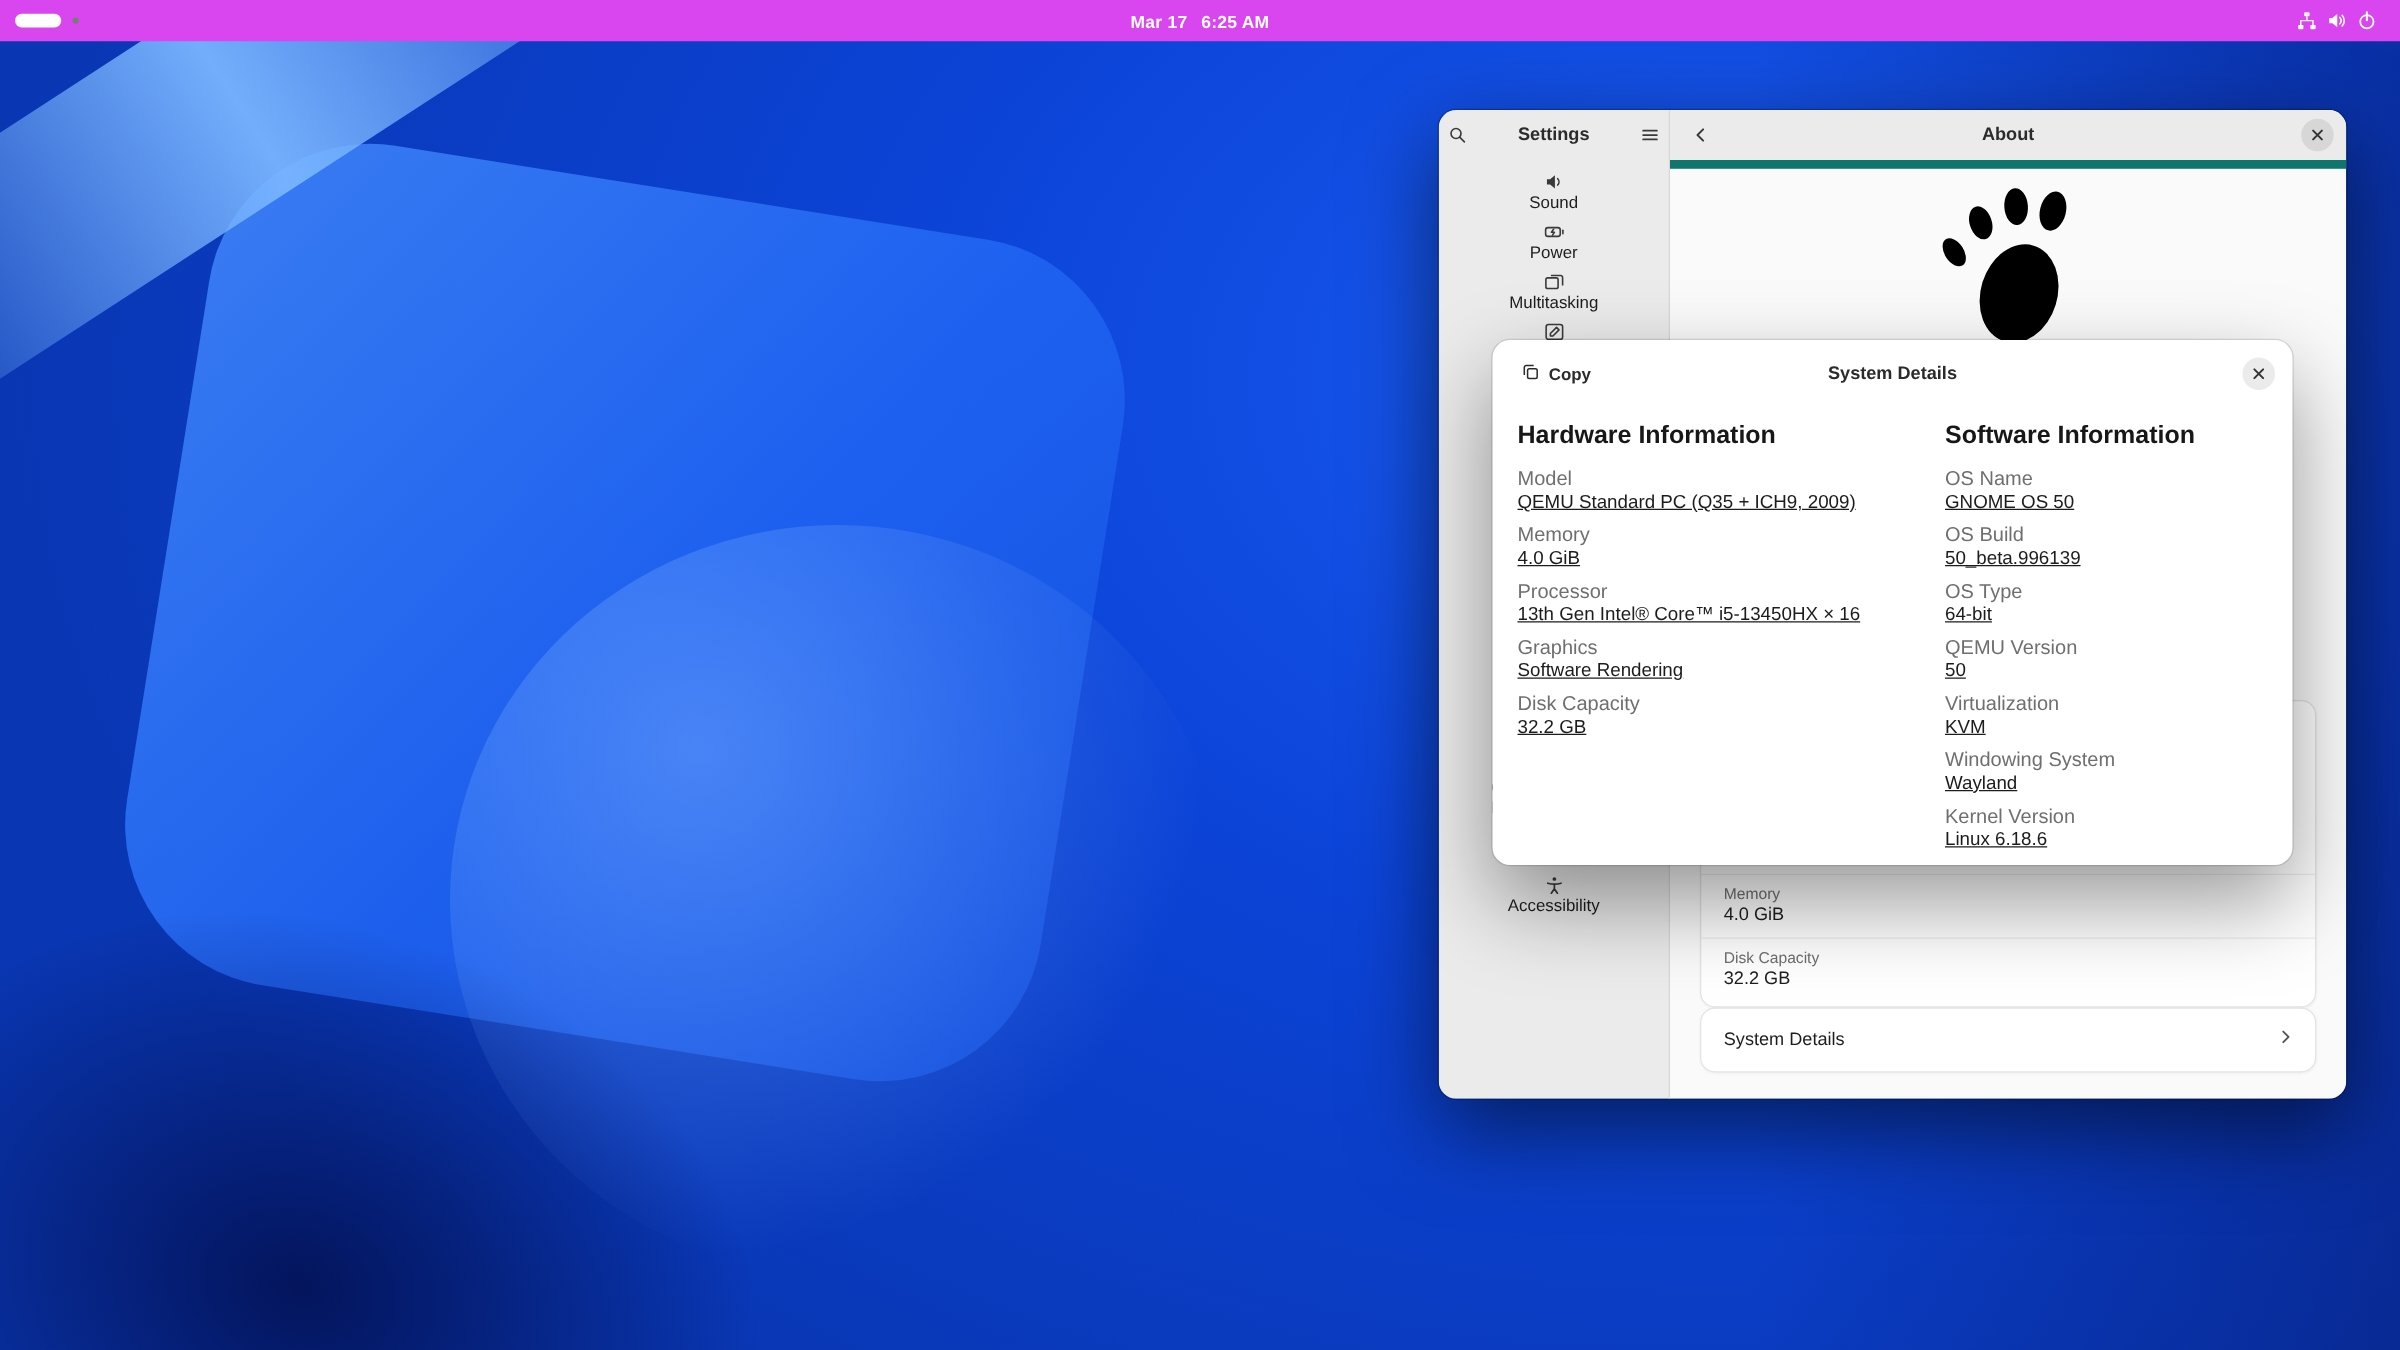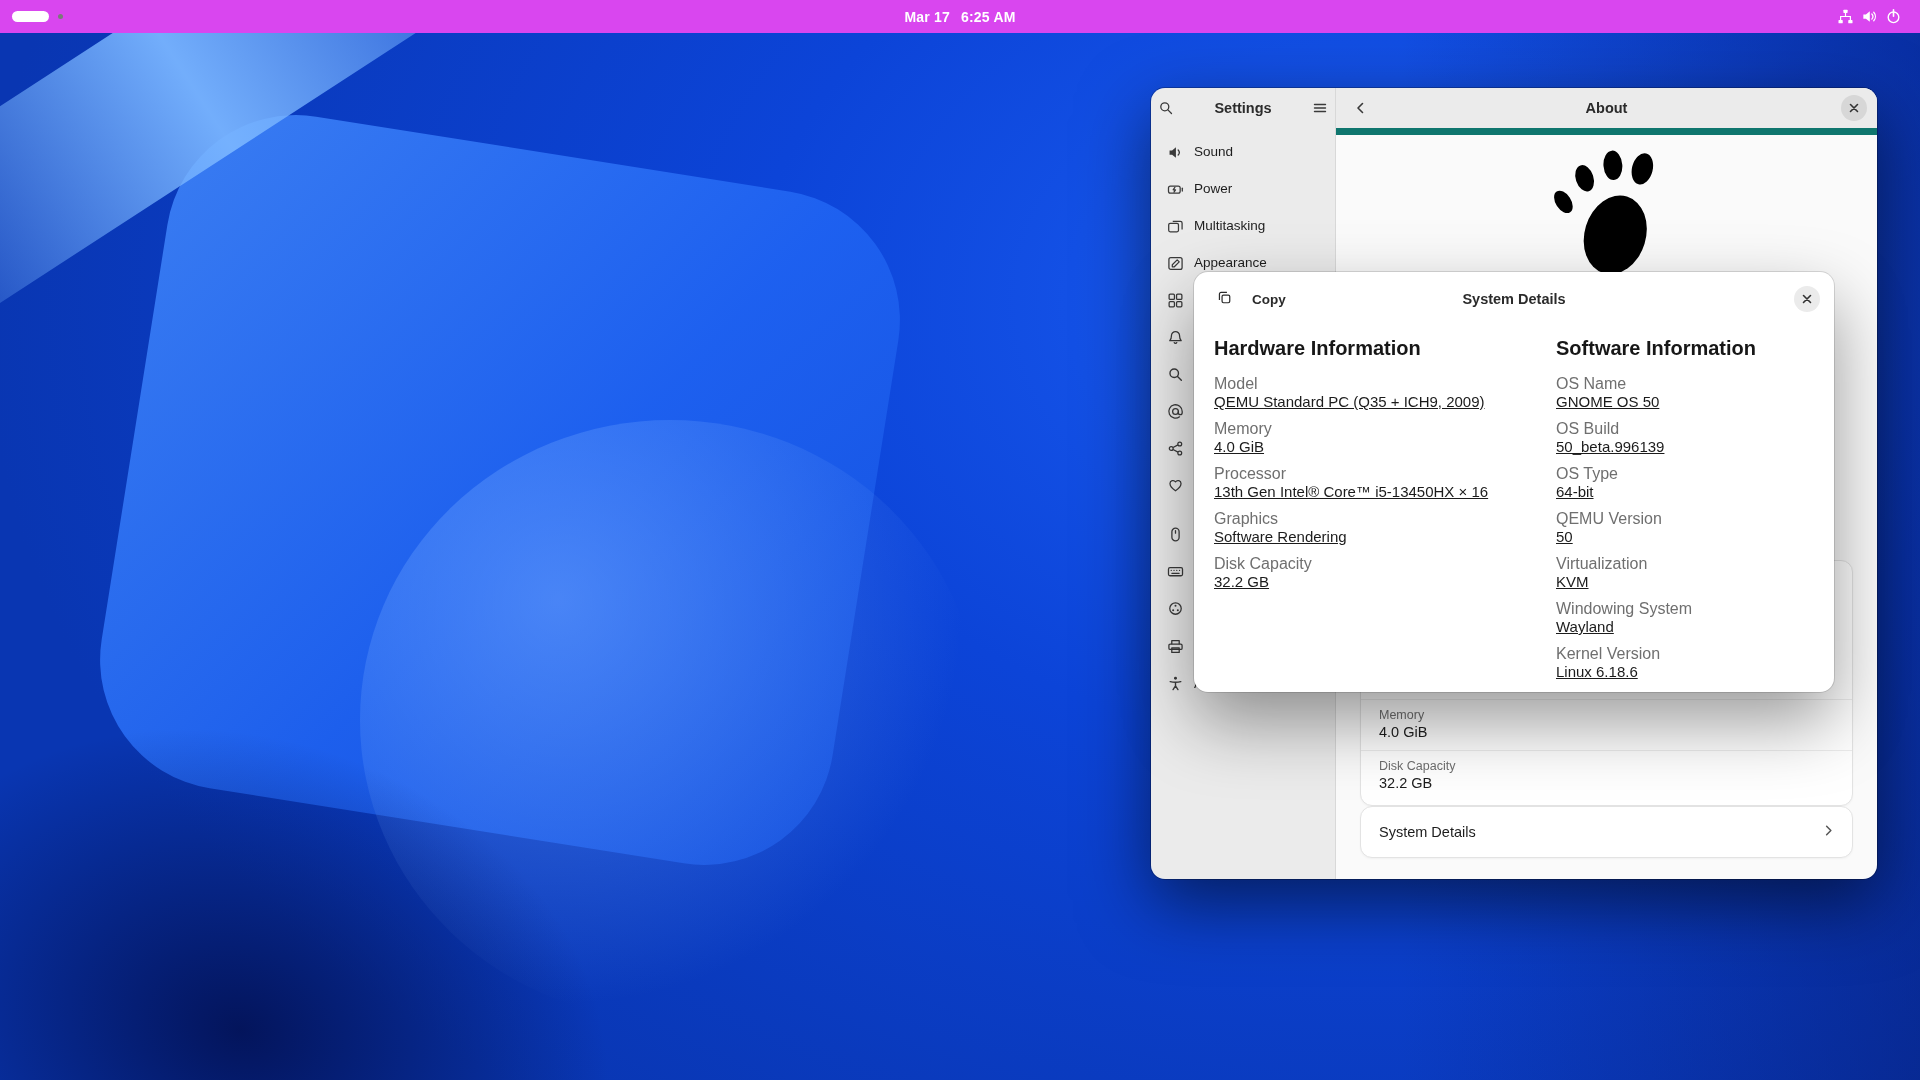--- a/index.html
+++ b/index.html
@@ -36,22 +36,22 @@
   .tb-right svg{display:block;}
   
   .window{position:absolute;left:1151px;top:88px;width:726px;height:791px;border-radius:14px;
     overflow:hidden;display:flex;z-index:10;
     box-shadow:0 24px 70px rgba(0,0,0,0.55),0 0 0 1px rgba(0,0,0,0.25);}
   .sidebar{width:184px;background:#ebebeb;border-right:1px solid #d8d8d8;position:relative;flex:none;}
   .sb-header{height:40px;display:flex;align-items:center;padding:0 0;}
   .icon-btn{width:30px;height:30px;border-radius:7px;display:flex;align-items:center;justify-content:center;flex:none;}
   .sb-title{flex:1;text-align:center;font-size:14.5px;font-weight:700;color:#2b2b2b;}
   .sb-list{position:absolute;top:40px;left:0;right:0;bottom:0;overflow:hidden;padding-top:2px;}
-  .side-item{display:flex;align-items:center;gap:10px;min-height:30px;margin:7px 8px;padding:0 8px;
-    border-radius:7px;color:#1d1d1d;font-size:13.5px;}
+  .side-item{display:flex;align-items:center;min-height:30px;margin:7px 8px;padding:0 8px;
+    border-radius:7px;color:#1d1d1d;font-size:13.5px;flex-direction:column;}
   .side-item .sicon{width:17px;height:17px;flex:none;display:flex;align-items:center;justify-content:center;}
   .slabel{max-width:100px;line-height:1.18;}
   .gap-top{margin-top:19px;}
   
   .main{flex:1;background:#fafafa;position:relative;}
   .main-header{height:40px;background:#ebebeb;border-bottom:7px solid #0f766e;
     display:flex;align-items:center;padding:0 10px;position:relative;}
   .main-title{position:absolute;left:0;right:0;text-align:center;font-size:14.5px;font-weight:700;color:#2b2b2b;}
   .circle-btn{width:26px;height:26px;border-radius:50%;background:#d7d7d7;display:flex;
     align-items:center;justify-content:center;flex:none;z-index:2;}
@@ -66,21 +66,21 @@
   .info-row{padding:8px 18px;border-bottom:1px solid #ededed;}
   .info-row:last-child{border-bottom:none;}
   .row-label{font-size:12.5px;color:#6f6f6f;line-height:15px;}
   .row-value{font-size:14.5px;color:#1d1d1d;line-height:19px;}
   .card-sysdetails{top:678px;height:50px;display:flex;align-items:center;padding:0 16px 0 18px;}
   .sysdetails-label{flex:1;font-size:14.5px;color:#1d1d1d;}
   
   .dialog{position:absolute;left:1194px;top:272px;width:640px;height:420px;background:#ffffff;
     border-radius:14px;z-index:50;box-shadow:0 30px 70px rgba(0,0,0,0.4),0 0 0 1px rgba(0,0,0,0.12);}
   .dlg-header{height:54px;display:flex;align-items:center;padding:0 14px;position:relative;}
-  .copy-btn{display:flex;align-items:center;gap:20px;padding:5px 9px;border-radius:7px;
+  .copy-btn{display:flex;align-items:center;gap:7px;padding:5px 9px;border-radius:7px;
     font-size:13.5px;font-weight:700;color:#2b2b2b;z-index:2;}
   .dlg-title{position:absolute;left:0;right:0;text-align:center;font-size:14.5px;font-weight:700;color:#2b2b2b;}
   .dlg-close{position:absolute;right:14px;background:#ebebeb;}
   .dlg-body{display:flex;padding:10px 11px 0 20px;}
   .dlg-col{flex:none;}
   .dlg-col.hw{width:322px;}
   .dlg-col.sw{width:260px;margin-left:20px;}
   .col-heading{font-size:20px;font-weight:700;color:#171717;line-height:24px;margin-bottom:16px;}
   .field{margin-bottom:10px;}
   .field-label{font-size:16px;color:#6f6f6f;line-height:15px;margin-bottom:2px;}

